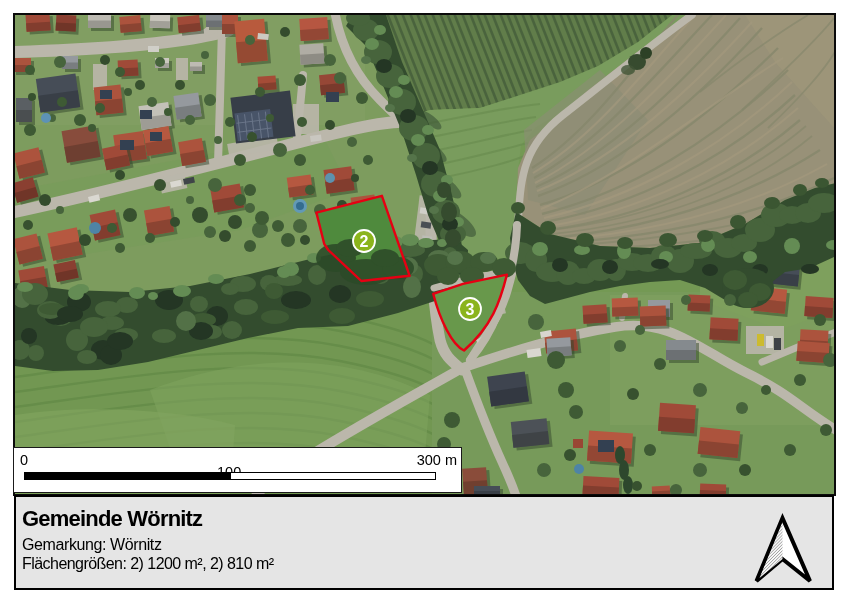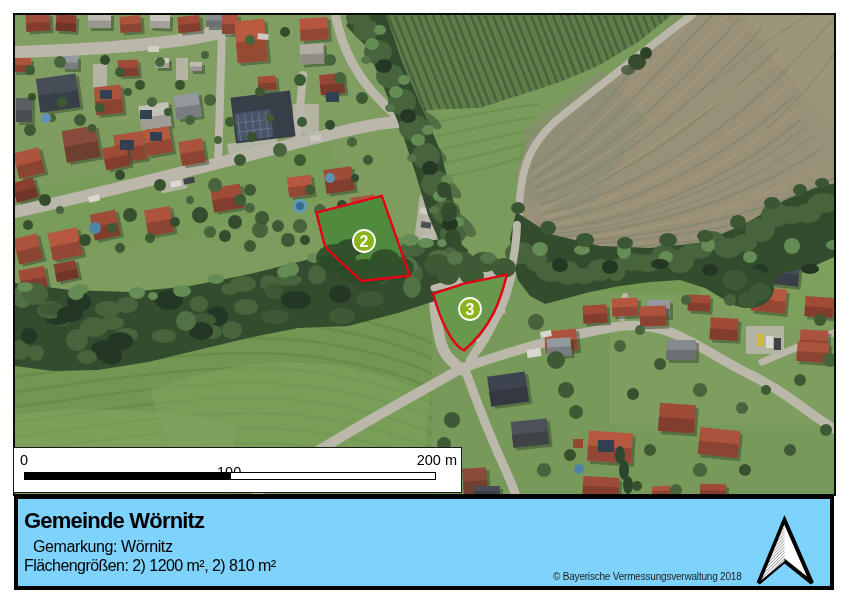--- a/index.html
+++ b/index.html
@@ -5,23 +5,23 @@
   html,body { margin:0; padding:0; }
   body { width:850px; height:601px; position:relative; background:#ffffff;
          font-family:"Liberation Sans", sans-serif; overflow:hidden; }
   .map { position:absolute; left:13px; top:13px; width:823px; height:483px;
          border:2px solid #0b0b0b; box-sizing:border-box; overflow:hidden; }
   .sb { position:absolute; left:13px; top:447px; width:449px; height:46px;
         background:#fff; border:1px solid #1a1a1a; box-sizing:border-box; z-index:5; }
   .sb span { position:absolute; font-size:14.5px; color:#000; }
   .bar { position:absolute; top:24px; height:8px; box-sizing:border-box; }
   .info { position:absolute; left:14px; top:495px; width:820px; height:95px;
-          background:#7dd3fc; border:4px solid #000000; box-sizing:border-box; }
+          background:#e5e5e5; border:2px solid #000000; box-sizing:border-box; }
   .t1 { position:absolute; left:6px; top:9px; font-size:22px; letter-spacing:-0.8px; font-weight:bold; color:#000; }
-  .t2 { position:absolute; left:6px; top:39px; font-size:16px; letter-spacing:-0.4px; color:#000;margin-left:9px; }
+  .t2 { position:absolute; left:6px; top:39px; font-size:16px; letter-spacing:-0.4px; color:#000; }
   .t3 { position:absolute; left:6px; top:58px; font-size:16px; letter-spacing:-0.55px; color:#000; }
   .cp { position:absolute; left:535px; top:72px; font-size:10px; letter-spacing:-0.2px; color:#222; }
 </style>
 </head>
 <body>
 
 <div class="map">
 <svg width="819" height="479" viewBox="15 15 819 479" xmlns="http://www.w3.org/2000/svg">
 
 <rect x="15" y="15" width="819" height="479" fill="#76a055"></rect>
@@ -1029,36 +1029,35 @@
 <text x="470" y="314.5" font-size="16" font-weight="bold" fill="#fff" text-anchor="middle" font-family="Liberation Sans, sans-serif">3</text>
 </svg>
 </div>
 
 <div class="sb">
 
   <span style="left:6px; top:4px;">0</span>
 
   <span style="left:203px; top:4px;margin-top:12px;">100</span>
 
-  <span style="right:4px; top:4px;">200 m</span>
+  <span style="right:4px; top:4px;">300 m</span>
 
   <div class="bar" style="left:10px; width:206px; background:#000;"></div>
 
   <div class="bar" style="left:216px; width:206px; background:#fff; border:1px solid #000;"></div>
 </div>
 
 <div class="info">
 
   <div class="t1">Gemeinde Wörnitz</div>
 
   <div class="t2">Gemarkung: Wörnitz</div>
 
   <div class="t3">Flächengrößen: 2) 1200 m², 2) 810 m²</div>
 
-  <div class="cp">© Bayerische Vermessungsverwaltung 2018</div>
 
   <svg style="position:absolute; left:733px; top:15px;" width="70" height="80" viewBox="0 0 70 80" xmlns="http://www.w3.org/2000/svg">
     <defs>
         <pattern id="hatch" width="2.2" height="2.2" patternTransform="rotate(45)" patternUnits="userSpaceOnUse">
       <rect width="2.2" height="2.2" fill="#f8f8f8"></rect>
           <line x1="0" y1="0" x2="0" y2="2.2" stroke="#777" stroke-width="1"></line>
     </pattern>
       </defs>
     <path d="M33.5 6 L61 69 L33.5 47 L7.5 69 Z" fill="#fff" stroke="#000" stroke-width="4" stroke-linejoin="miter"></path>
     <path d="M33.5 10 L33.5 47 L10.5 66 Z" fill="url(#hatch)"></path>

